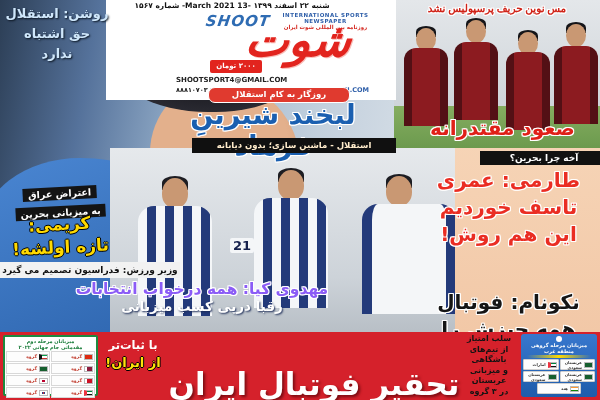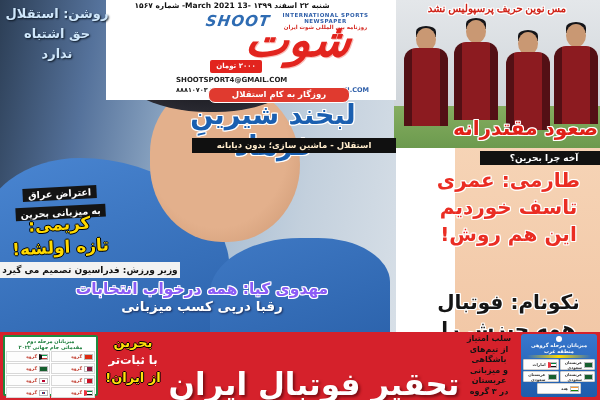--- a/index.html
+++ b/index.html
@@ -49,21 +49,21 @@
   .iraq{left:2px;top:182px;width:116px;z-index:4;text-align:center;transform:rotate(-3deg);}
   .iraq span{display:inline-block;background:#141414;color:#fff;font-size:9.5px;font-weight:bold;padding:1px 5px;margin-top:2px;}
   .karimi{left:2px;top:214px;width:116px;z-index:4;text-align:center;color:#ffd900;font-weight:900;transform:rotate(-3deg);}
   .karimi .k1{font-size:17px;}
   .karimi .k2{font-size:17px;line-height:26px;}
   .minister{left:0;top:262px;width:180px;height:16px;z-index:4;background:#f2f2f2;color:#111;font-size:9px;font-weight:bold;text-align:center;line-height:16px;}
   .mahdavi{left:66px;top:280px;width:272px;z-index:4;text-align:center;}
   .mahdavi .m1{font-size:15.5px;font-weight:900;color:#8b5cf6;}
   .mahdavi .m2{font-size:13.5px;font-weight:900;color:#fff;text-shadow:1px 1px 2px #1a2a55;}
   .pers-headline{position:absolute;left:0;top:2px;width:100%;text-align:center;font-size:10.5px;font-weight:900;color:#d02318;z-index:5;}
-  .soud{left:430px;top:116px;width:168px;z-index:5;text-align:right;font-size:20px;font-weight:900;color:#e02018;}
+  .soud{left:430px;top:116px;width:168px;z-index:5;text-align:left;font-size:20px;font-weight:900;color:#e02018;}
   .why-bahrain{left:468px;top:151px;width:128px;height:14px;z-index:4;background:#111;color:#fff;font-size:9px;font-weight:bold;text-align:center;line-height:14px;margin-left:12px;}
   .taremi{left:420px;top:167px;width:177px;z-index:4;text-align:center;color:#ea2d23;font-size:20px;line-height:27px;font-weight:900;}
   .nekounam{left:420px;top:249px;width:177px;z-index:4;text-align:center;color:#151515;font-size:20px;line-height:27px;font-weight:900;margin-top:40px;}
   
   .band{left:0;top:332px;width:600px;height:68px;z-index:6;background:#d5212b;}
   .main-headline{position:absolute;left:168px;top:0;width:292px;height:68px;display:flex;align-items:center;justify-content:center;color:#fff;font-size:31px;font-weight:900;text-shadow:2px 2px 3px #7a0d12;margin-top:18px;}
   .bahrain{position:absolute;left:100px;top:3px;width:66px;text-align:center;font-weight:900;}
   .bahrain .b1{color:#ffe10a;font-size:13px;}
   .bahrain .b2{color:#fff;font-size:11.5px;line-height:20px;}
   .bahrain .b3{color:#ffe10a;font-size:13px;}
@@ -95,20 +95,32 @@
 
 <div class="page">
 
   <div class="abs photo-left">
     <div class="jacket"></div>
     <div class="jacket2"></div>
     <div class="face"></div>
     <div class="hair"></div>
   </div>
 
+  <div class="abs photo-esteghlal">
+    <div class="eshair" style="left:52px;top:28px;"></div>
+    <div class="eshead" style="left:52px;top:30px;"></div>
+    <div class="estorso" style="left:28px;top:58px;"></div>
+    <div class="eshair" style="left:168px;top:20px;"></div>
+    <div class="eshead" style="left:168px;top:22px;"></div>
+    <div class="estorso" style="left:144px;top:50px;"></div>
+    <span class="jnum" style="left:120px;top:90px;">21</span>
+    <div class="eshair" style="left:276px;top:26px;"></div>
+    <div class="eshead" style="left:276px;top:28px;"></div>
+    <div class="estorso plain" style="left:252px;top:56px;"></div>
+  </div>
 
   <div class="abs panel-salmon"></div>
 
   <div class="abs photo-pers">
     <div class="pitch"></div>
     <div class="phair" style="left:22px;top:26px;"></div>
     <div class="phead" style="left:22px;top:28px;"></div>
     <div class="ptorso" style="left:10px;top:48px;"></div>
     <div class="phair" style="left:72px;top:18px;"></div>
     <div class="phead" style="left:72px;top:20px;"></div>
@@ -207,21 +219,20 @@
             <span>گروه</span>
           </div>
         <div class="gchip" dir="rtl">
             <span class="flag f-korea"></span>
             <span>گروه</span>
           </div>
       </div>
     </div>
 
     <div class="bahrain" dir="rtl">
-      <div class="b1 ob">بحرین</div>
       <div class="b2">با ثبات‌تر</div>
       <div class="b3 ob">از ایران!</div>
     </div>
 
     <div class="main-headline" dir="rtl">تحقیرِ فوتبال ایران</div>
 
     <div class="saudi-note" dir="rtl">
       <div>سلب امتیاز</div>
       <div>از تیم‌های</div>
       <div>باشگاهی</div>

